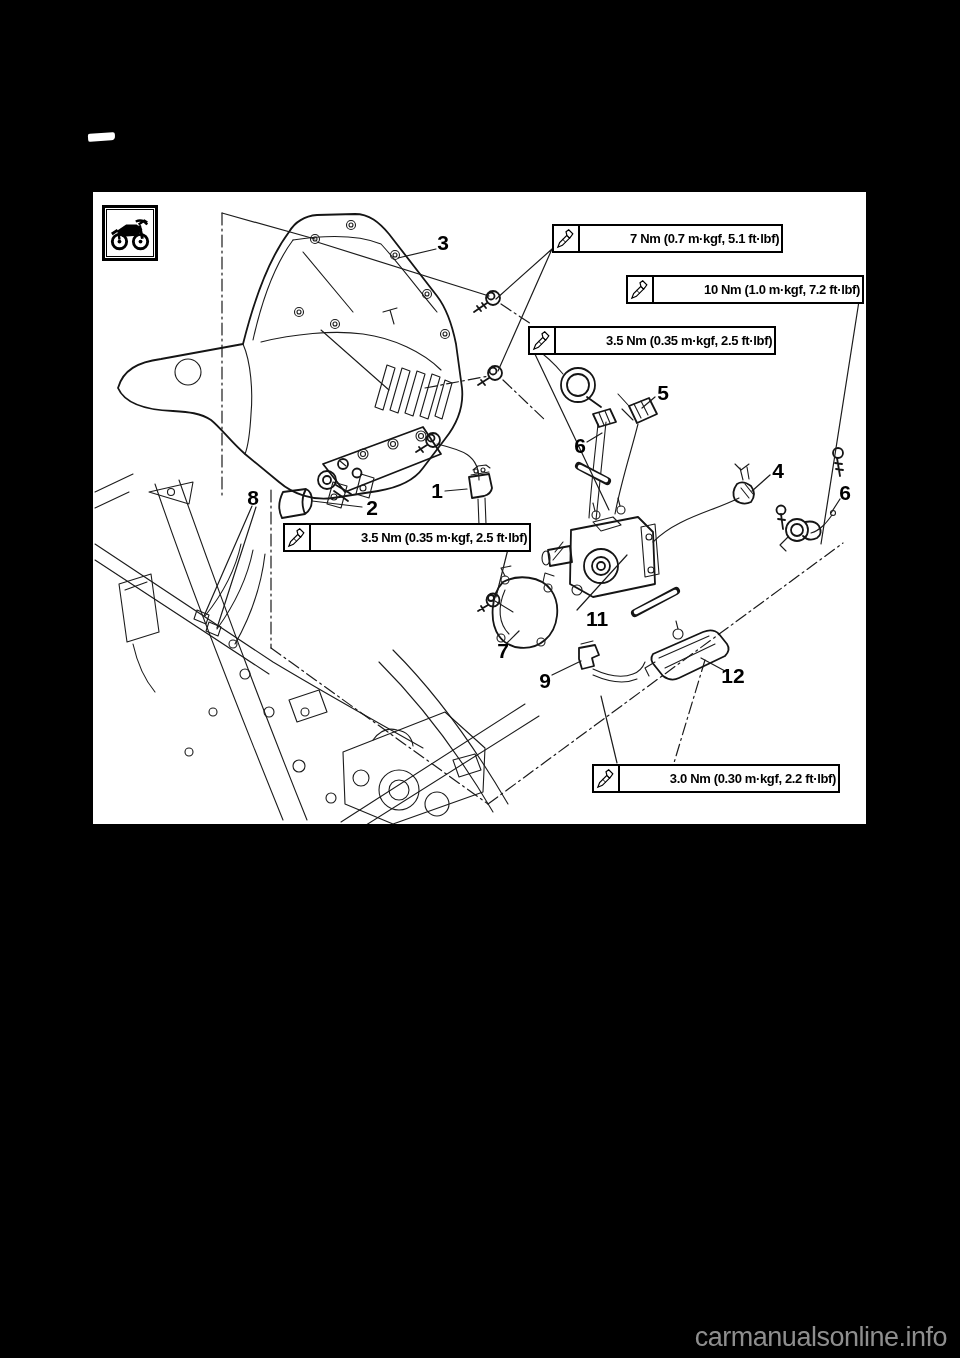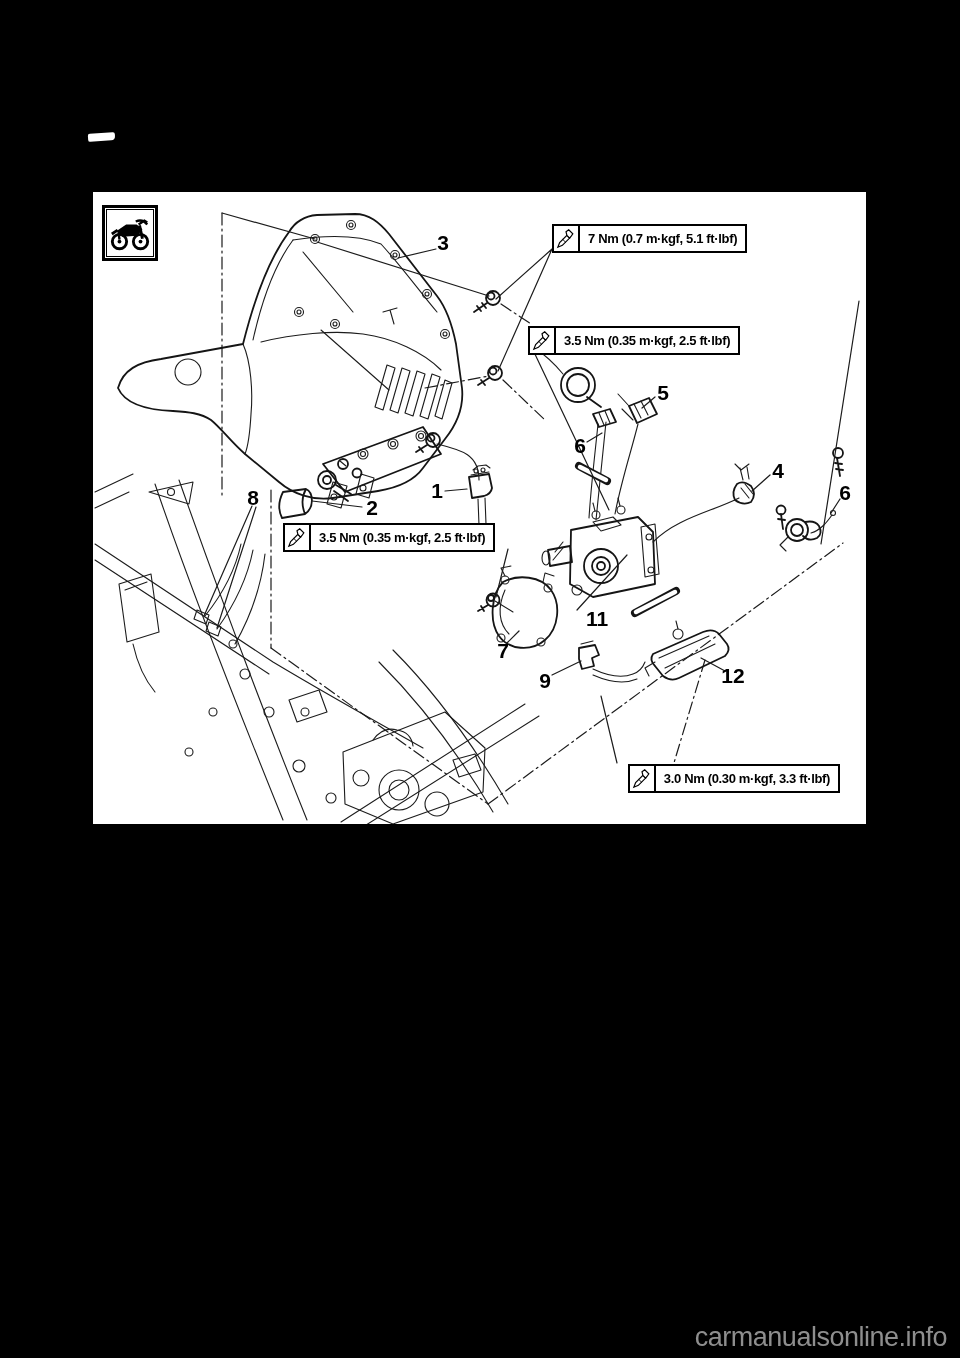--- a/index.html
+++ b/index.html
@@ -10,22 +10,22 @@
   .panel{position:absolute;left:93px;top:192px;width:773px;height:632px;background:#fff;}
   .art{position:absolute;left:0;top:0;width:773px;height:632px;}
   .moto-box{position:absolute;left:9px;top:13px;width:56px;height:56px;background:#fff;
        border:3px solid #000;box-sizing:border-box;}
   .moto-inner{position:absolute;inset:1px;border:1px solid #000;display:flex;
        align-items:center;justify-content:center;}
   .tq{position:absolute;display:inline-flex;align-items:stretch;height:25px;
        border:2px solid #000;background:#fff;box-sizing:content-box;}
   .tq-icon{width:24px;border-right:2px solid #000;display:flex;align-items:center;
        justify-content:center;}
-  .tq-text{display:flex;align-items:center;padding:0 8px;font-size:13px;font-weight:bold;
-       letter-spacing:-0.35px;white-space:nowrap;color:#000;}
+  .tq-text{display:flex;align-items:center;padding:0 2px;font-size:13px;font-weight:bold;
+       letter-spacing:-0.35px;white-space:nowrap;color:#000;margin-left:48px;}
   .pn{position:absolute;transform:translate(-50%,-50%);font-size:21px;font-weight:bold;
        color:#000;line-height:1;}
   .watermark{position:absolute;right:13px;bottom:5px;font-size:27px;letter-spacing:-0.5px;
        color:#8e8e8e;font-weight:normal;margin-top:40px;}
   svg .ln{fill:none;stroke:#151515;stroke-width:1.8;stroke-linecap:round;stroke-linejoin:round;}
   svg .tn{fill:none;stroke:#1c1c1c;stroke-width:1.1;stroke-linecap:round;stroke-linejoin:round;}
   svg .ld{fill:none;stroke:#1c1c1c;stroke-width:1.2;stroke-linecap:round;}
   svg .dd{fill:none;stroke:#1c1c1c;stroke-width:1.2;stroke-dasharray:12 4 2 4;stroke-linecap:round;}
   svg .bar{stroke:#151515;stroke-width:8;stroke-linecap:round;}
   svg .barw{stroke:#fff;stroke-width:4.5;stroke-linecap:round;}
@@ -309,20 +309,30 @@
     <span class="tq-icon">
       <svg width="20" height="20" viewBox="0 0 22 22">
           <polygon points="2,20 4,15 12,7 15,10 7,18" fill="#fff" stroke="#000" stroke-width="1.3"></polygon>
           <polygon points="12,7 11,3 14,0.8 18.5,5.2 16.5,8.2 15,10" fill="#fff" stroke="#000" stroke-width="1.3"></polygon>
           <path d="M7.5,11.5 l3.5,3.5" stroke="#000" stroke-width="1"></path>
         </svg>
     </span>
     <span class="tq-text">7 Nm (0.7 m·kgf, 5.1 ft·lbf)</span>
   </div>
 
+  <div class="tq" style="right:2px;top:83px;">
+    <span class="tq-icon">
+      <svg width="20" height="20" viewBox="0 0 22 22">
+          <polygon points="2,20 4,15 12,7 15,10 7,18" fill="#fff" stroke="#000" stroke-width="1.3"></polygon>
+          <polygon points="12,7 11,3 14,0.8 18.5,5.2 16.5,8.2 15,10" fill="#fff" stroke="#000" stroke-width="1.3"></polygon>
+          <path d="M7.5,11.5 l3.5,3.5" stroke="#000" stroke-width="1"></path>
+        </svg>
+    </span>
+    <span class="tq-text">10 Nm (1.0 m·kgf, 7.2 ft·lbf)</span>
+  </div>
 
   <div class="tq" style="left:435px;top:134px;">
     <span class="tq-icon">
       <svg width="20" height="20" viewBox="0 0 22 22">
           <polygon points="2,20 4,15 12,7 15,10 7,18" fill="#fff" stroke="#000" stroke-width="1.3"></polygon>
           <polygon points="12,7 11,3 14,0.8 18.5,5.2 16.5,8.2 15,10" fill="#fff" stroke="#000" stroke-width="1.3"></polygon>
           <path d="M7.5,11.5 l3.5,3.5" stroke="#000" stroke-width="1"></path>
         </svg>
     </span>
     <span class="tq-text">3.5 Nm (0.35 m·kgf, 2.5 ft·lbf)</span>
@@ -340,21 +350,21 @@
   </div>
 
   <div class="tq" style="right:26px;top:572px;">
     <span class="tq-icon">
       <svg width="20" height="20" viewBox="0 0 22 22">
           <polygon points="2,20 4,15 12,7 15,10 7,18" fill="#fff" stroke="#000" stroke-width="1.3"></polygon>
           <polygon points="12,7 11,3 14,0.8 18.5,5.2 16.5,8.2 15,10" fill="#fff" stroke="#000" stroke-width="1.3"></polygon>
           <path d="M7.5,11.5 l3.5,3.5" stroke="#000" stroke-width="1"></path>
         </svg>
     </span>
-    <span class="tq-text">3.0 Nm (0.30 m·kgf, 3.3 ft·lbf)</span>
+    <span class="tq-text">3.0 Nm (0.30 m·kgf, 2.2 ft·lbf)</span>
   </div>
 
   <span class="pn" style="left:344px;top:298px;">1</span>
   <span class="pn" style="left:279px;top:315px;">2</span>
   <span class="pn" style="left:350px;top:50px;">3</span>
   <span class="pn" style="left:685px;top:278px;">4</span>
   <span class="pn" style="left:570px;top:200px;">5</span>
   <span class="pn" style="left:487px;top:253px;">6</span>
   <span class="pn" style="left:410px;top:458px;">7</span>
   <span class="pn" style="left:160px;top:305px;">8</span>

